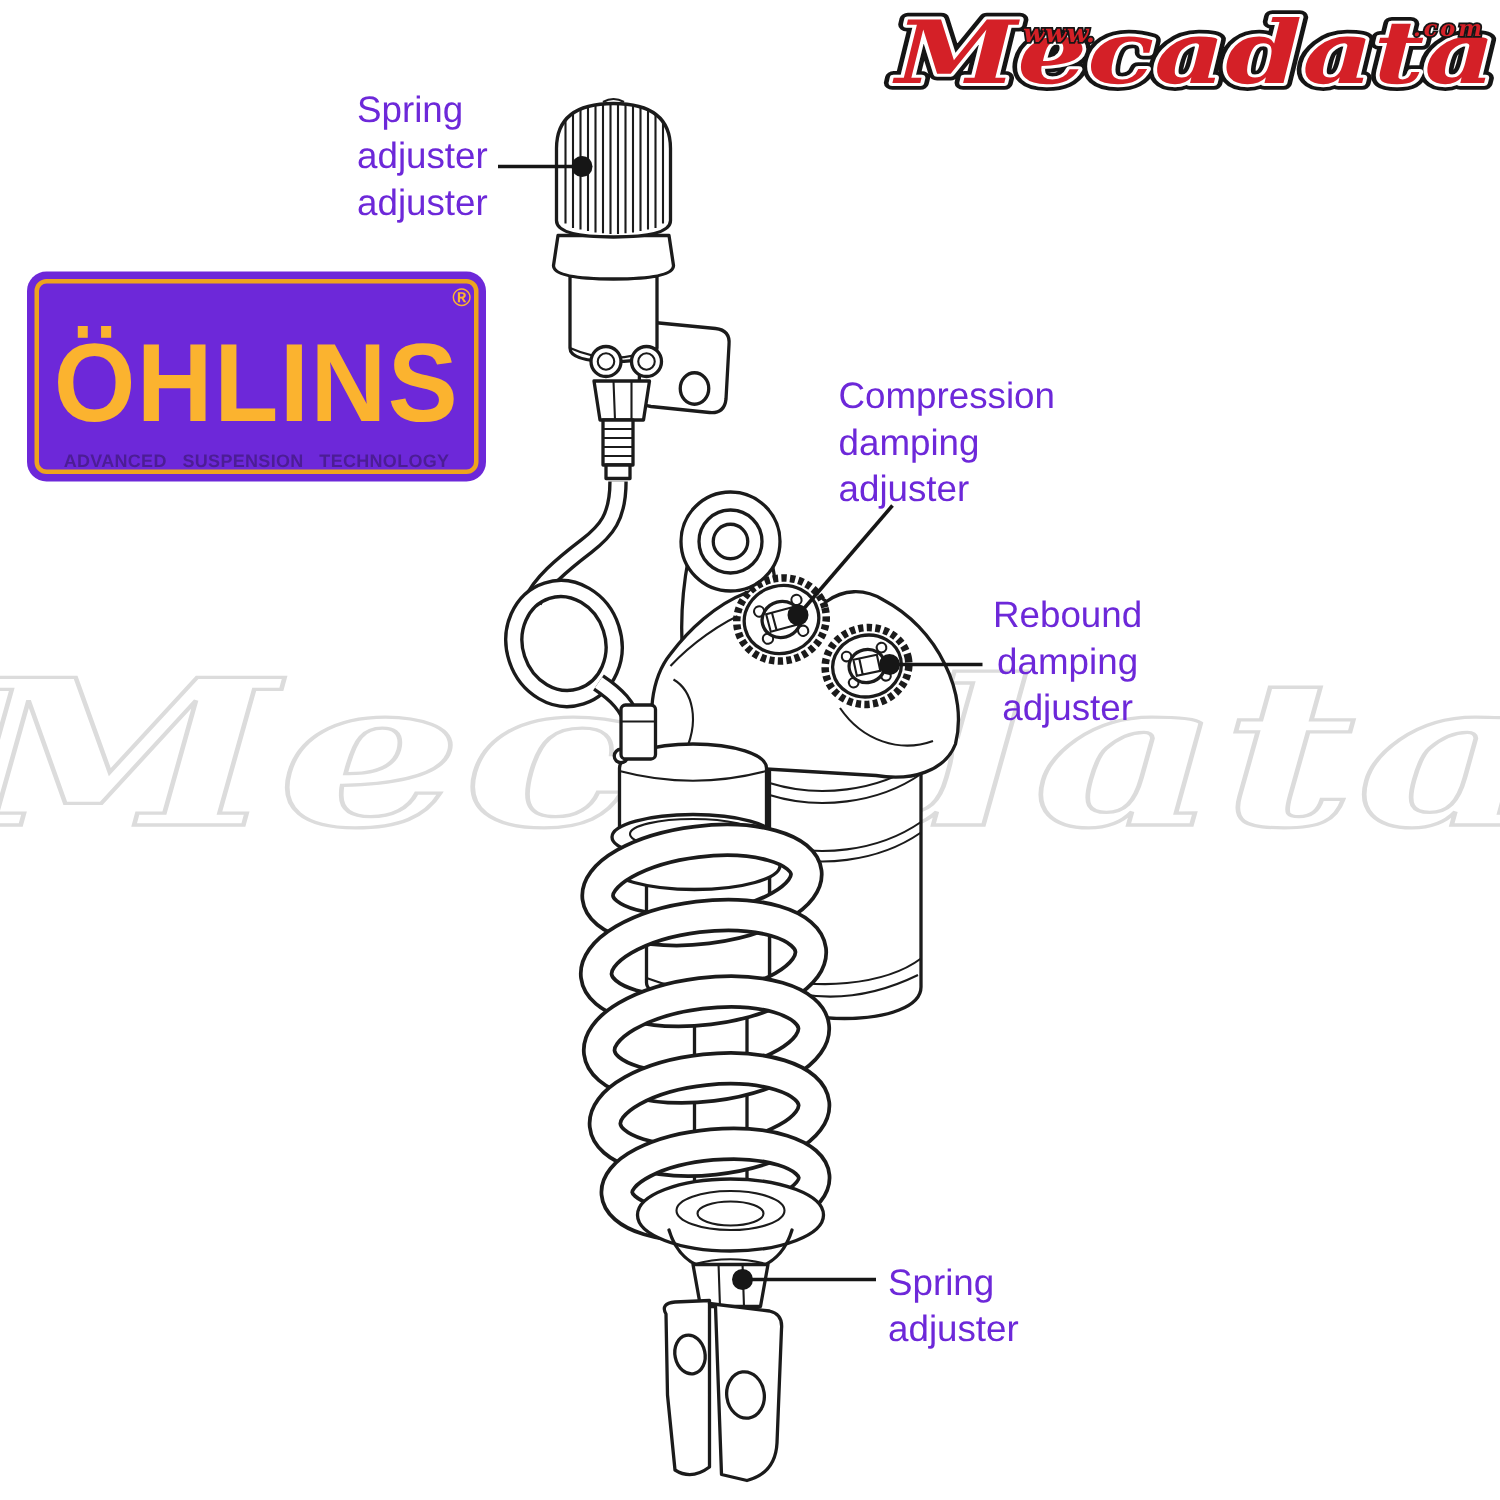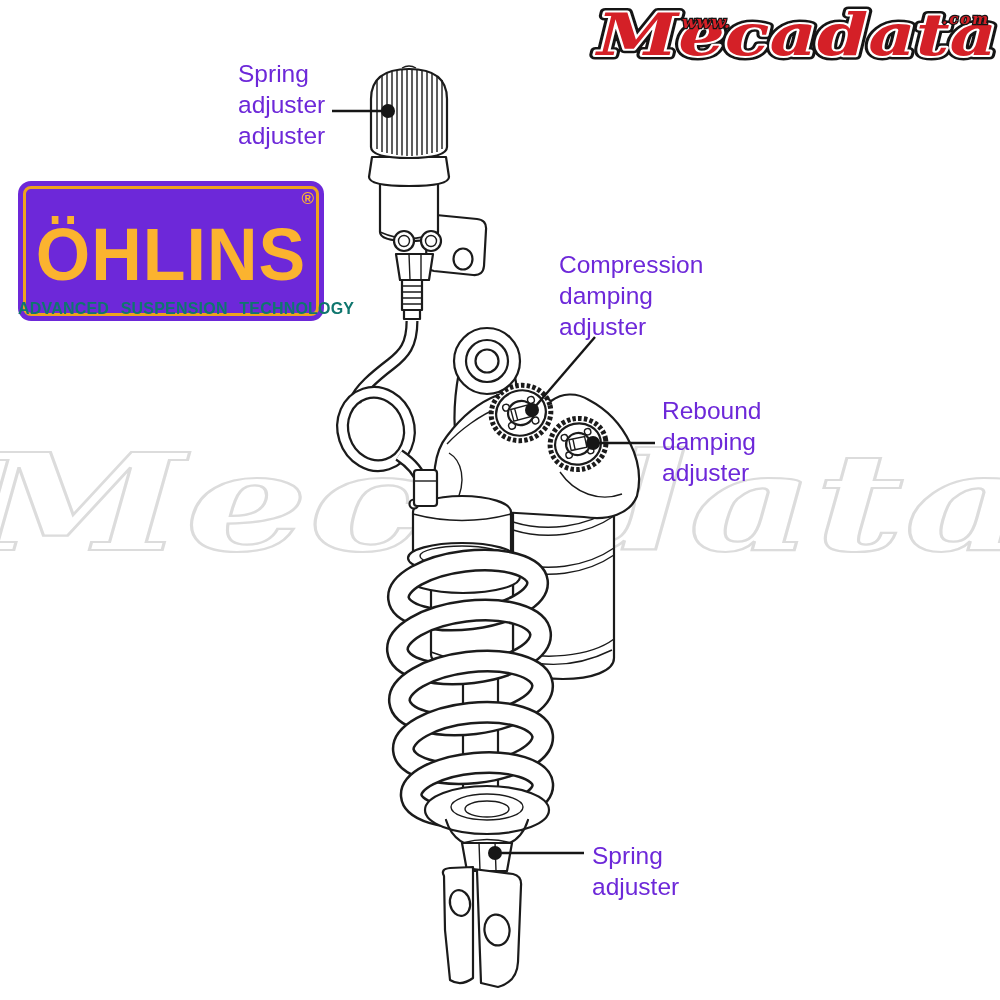--- a/index.html
+++ b/index.html
@@ -25,21 +25,21 @@
   .ohlins-box{position:absolute;left:18px;top:181px;width:306px;height:140px;
               background:#6d28d9;border-radius:13px;}
   .ohlins-inner{position:absolute;left:5px;top:5px;right:5px;bottom:5px;
                 border:3px solid #eda31e;border-radius:8px;}
   .ohlins-word{position:absolute;left:0;top:4px;width:100%;height:100%;
                display:flex;align-items:center;justify-content:center;
                color:#fbb32f;font-weight:bold;font-size:70px;letter-spacing:1px;
                transform:scaleY(1.06);}
   .ohlins-reg{position:absolute;right:10px;top:8px;color:#fbb32f;font-size:17px;font-weight:bold;}
   .ohlins-tagline{position:absolute;left:18px;top:300px;width:306px;text-align:center;
-                  color:#0f766e;font-weight:bold;font-size:16px;letter-spacing:0.2px;
+                  color:#4c1d95;font-weight:bold;font-size:12px;letter-spacing:0.2px;
                   word-spacing:7px;white-space:nowrap;}
 </style>
 </head>
 <body>
 
 <div class="page">
 
   <svg width="1000" height="1000" viewBox="0 0 1000 1000">
 
     <text class="wm" x="500" y="550" font-size="135" text-anchor="middle" fill="none" textLength="1060" lengthAdjust="spacingAndGlyphs" stroke-width="2.2" stroke="#dcdcdc">Mecadata</text>
@@ -228,21 +228,21 @@
     <div>adjuster</div>
     <div>adjuster</div>
   </div>
 
   <div class="part-label" style="left:559px;top:237px;margin-top:12px;">
     <div>Compression</div>
     <div>damping</div>
     <div>adjuster</div>
   </div>
 
-  <div class="part-label" style="left:662px;top:395px;">
+  <div class="part-label" style="left:662px;top:395px;text-align:center;">
     <div>Rebound</div>
     <div>damping</div>
     <div>adjuster</div>
   </div>
 
   <div class="part-label" style="left:592px;top:840px;">
     <div>Spring</div>
     <div>adjuster</div>
   </div>
 

